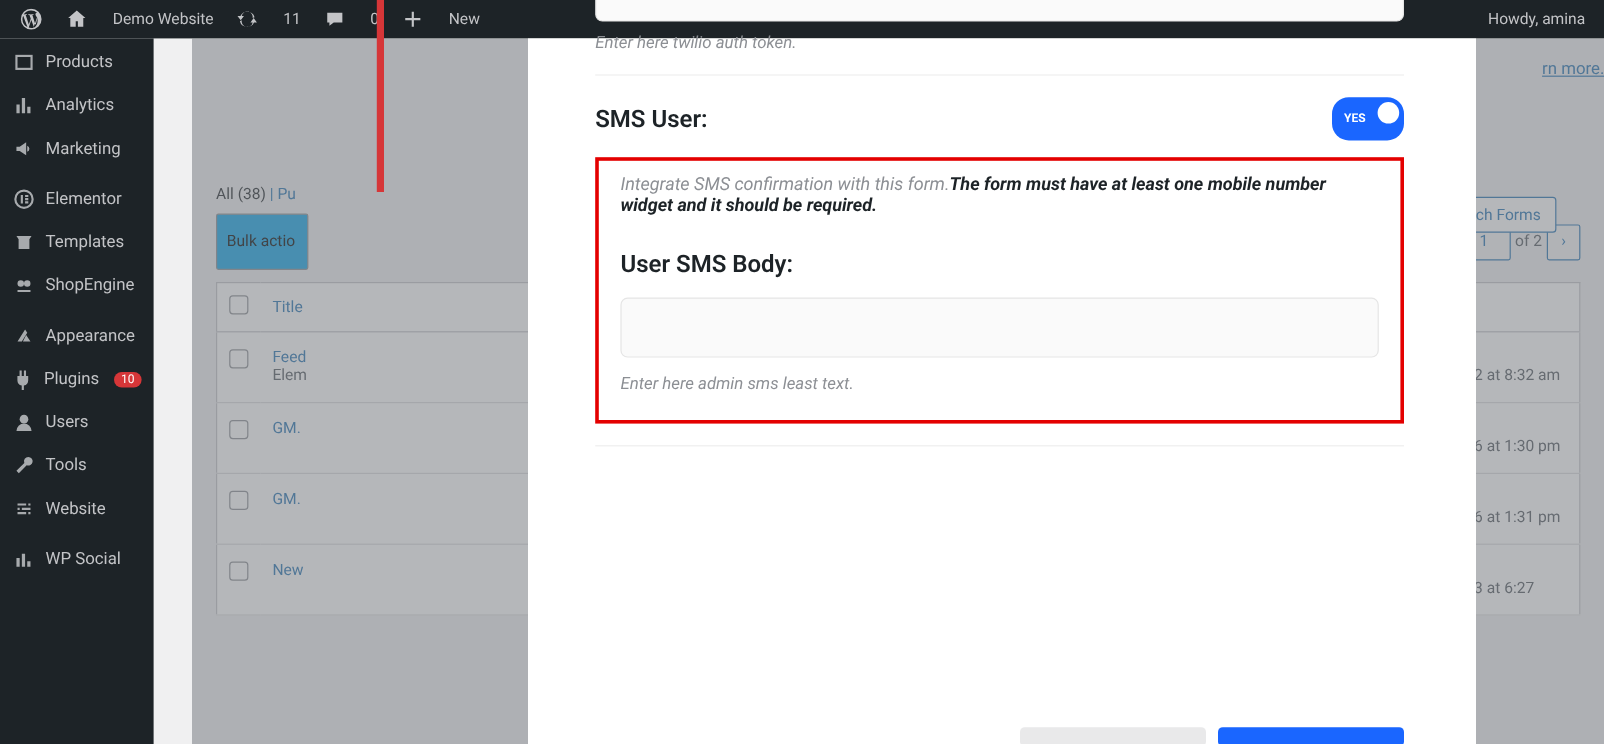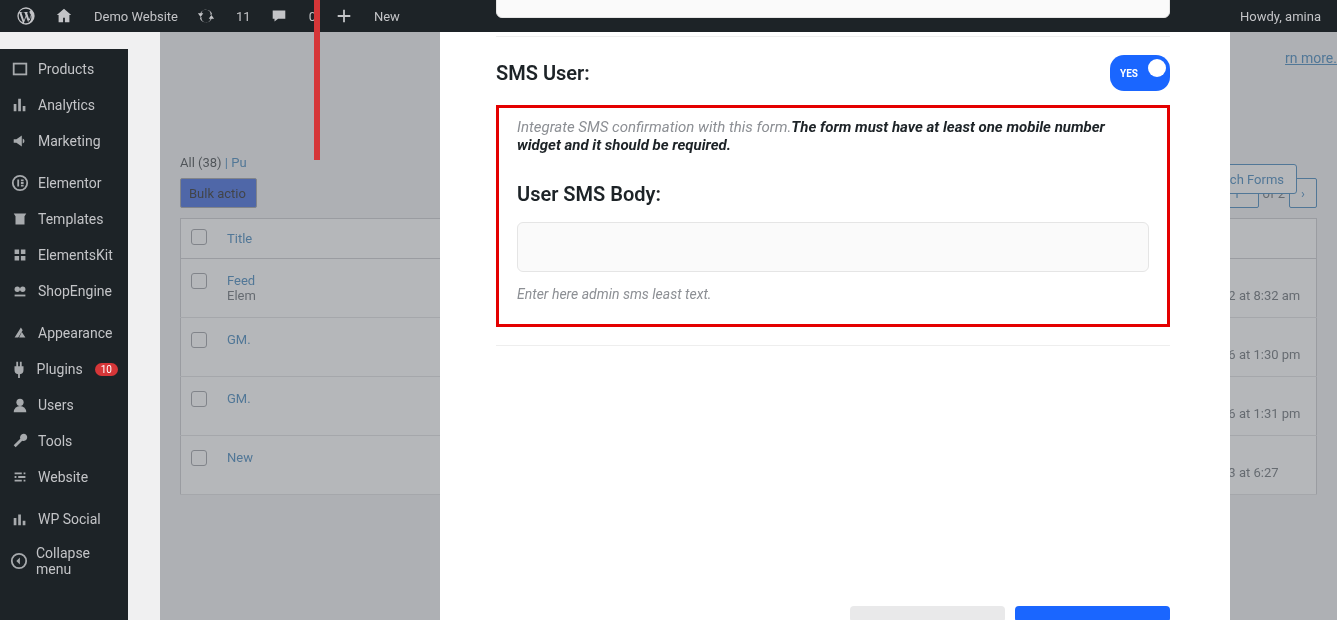--- a/index.html
+++ b/index.html
@@ -3,34 +3,34 @@
 <meta charset="utf-8">
 <style>
   *{margin:0;padding:0;box-sizing:border-box;font-family:-apple-system,BlinkMacSystemFont,"Segoe UI",Roboto,sans-serif}
   body{background:#f0f0f1;overflow:hidden;width:1337px;height:620px;position:relative}
   
   .adminbar{height:32px;background:#1d2327;color:#c3c4c7;display:flex;align-items:center;font-size:13px;padding:0 8px;justify-content:space-between}
   .adminbar-left,.adminbar-right{display:flex;align-items:center;gap:2px}
   .adminbar .item{display:flex;align-items:center;gap:20px;padding:0 8px;height:32px;cursor:pointer}
   .adminbar .ic{width:20px;height:20px;display:flex;align-items:center;justify-content:center}
   
-  .sidebar{position:absolute;top:49px;left:0;width:128px;bottom:0;background:#1d2327;color:#c3c4c7;font-size:14px;padding-top:2px}
+  .sidebar{position:absolute;top:32px;left:0;width:128px;bottom:0;background:#1d2327;color:#c3c4c7;font-size:14px;padding-top:2px}
   .sidebar .mi{display:flex;align-items:center;gap:8px;padding:8px 10px;cursor:pointer;position:relative}
   .sidebar .sep{height:6px}
   .sidebar .ic{width:20px;height:20px;display:flex;align-items:center;justify-content:center;color:#a7aaad}
   .badge{background:#d63638;color:#fff;border-radius:9px;font-size:10px;padding:1px 6px;margin-left:4px}
   
   .content{position:absolute;top:32px;left:160px;right:0;bottom:0;padding:0 20px;overflow:hidden}
   
   .page-bg{position:relative;padding-top:115px}
   .learnmore{position:absolute;top:18px;right:0;color:#2271b1;text-decoration:underline;font-size:14px}
   .filters{margin:8px 0;color:#2271b1;font-size:13px}
   .filters .cur{color:#1d2327}
   .topbar{display:flex;align-items:center;justify-content:space-between;margin-bottom:10px}
-  .bulk{border:1px solid #8c8f94;background:#1d4ed8;font-size:13px;height:30px;padding:0 10px 0 8px;border-radius:2px;display:flex;align-items:center}
+  .bulk{border:1px solid #8c8f94;background:#0ea5e9;font-size:13px;height:47px;padding:0 10px 0 8px;border-radius:2px;display:flex;align-items:center}
   .right-controls{display:flex;align-items:center;gap:10px}
   .itemscount{font-size:13px;color:#50575e}
   .pager{display:flex;align-items:center;gap:4px}
   .pbtn{width:28px;height:30px;border:1px solid #c3c4c7;background:#f6f7f7;display:flex;align-items:center;justify-content:center;font-size:13px;border-radius:2px;color:#50575e}
   .pbtn.active{border-color:#2271b1;color:#2271b1}
   .pbtn.dis{color:#a7aaad}
   .search-btn{border:1px solid #2271b1;color:#2271b1;background:#fff;height:30px;padding:0 12px;border-radius:3px;font-size:13px}
   .oftxt{font-size:13px;color:#50575e}
   table.list{width:100%;border:1px solid #c3c4c7;background:#fff;border-collapse:collapse;font-size:13px}
   table.list th{color:#2271b1;text-align:left;padding:10px;border-bottom:1px solid #c3c4c7;font-weight:400}
@@ -161,28 +161,20 @@
       <span class="ic">
         <svg width="18" height="18" viewBox="0 0 20 20" fill="currentColor">
           <path d="M3 4h14l-2 3v9H5V7z"></path>
         </svg>
       </span>
       <span>Templates</span>
     </div>
     <div class="mi">
       <span class="ic">
         <svg width="18" height="18" viewBox="0 0 20 20" fill="currentColor">
-          <path d="M4 4h5v5H4zm7 0h5v5h-5zM4 11h5v5H4zm7 0h5v5h-5z"></path>
-        </svg>
-      </span>
-      <span>ElementsKit</span>
-    </div>
-    <div class="mi">
-      <span class="ic">
-        <svg width="18" height="18" viewBox="0 0 20 20" fill="currentColor">
           <circle cx="7" cy="8" r="3"></circle>
           <circle cx="13" cy="8" r="3"></circle>
           <path d="M4 14h12v2H4z"></path>
         </svg>
       </span>
       <span>ShopEngine</span>
     </div>
     <div class="sep"></div>
     <div class="mi">
       <span class="ic">
@@ -227,29 +219,20 @@
       <span>Website</span>
     </div>
     <div class="sep"></div>
     <div class="mi">
       <span class="ic">
         <svg width="18" height="18" viewBox="0 0 20 20" fill="currentColor">
           <path d="M3 17V9h3v8zm5 0V5h3v12zm5 0v-5h3v5z"></path>
         </svg>
       </span>
       <span>WP Social</span>
-    </div>
-    <div class="mi">
-      <span class="ic">
-        <svg width="18" height="18" viewBox="0 0 20 20" fill="currentColor">
-          <circle cx="10" cy="10" r="8" fill="none" stroke="currentColor" stroke-width="2"></circle>
-          <path d="M11 6l-4 4 4 4z"></path>
-        </svg>
-      </span>
-      <span>Collapse menu</span>
     </div>
   </div>
 
 <div class="content">
   <a class="learnmore">rn more.</a>
   <div class="page-bg">
     <div class="filters">
       <span class="cur">All (38)</span><span> | </span><span>Pu</span>
     </div>
     <div class="topbar">
@@ -305,20 +288,21 @@
         </tbody>
     </table>
   </div>
 </div>
 
 <div class="overlay">
   <div class="modal">
     <div class="leftbar"></div>
     <div class="modal-inner">
       <div class="tinput"></div>
+      <div class="hint">Enter here twilio auth token.</div>
       <div class="hr"></div>
 
       <div class="row-hd">
         <h3>SMS User:</h3>
         <div class="toggle on">
           <span class="lab">YES</span>
           <span class="knob"></span>
         </div>
       </div>
 

